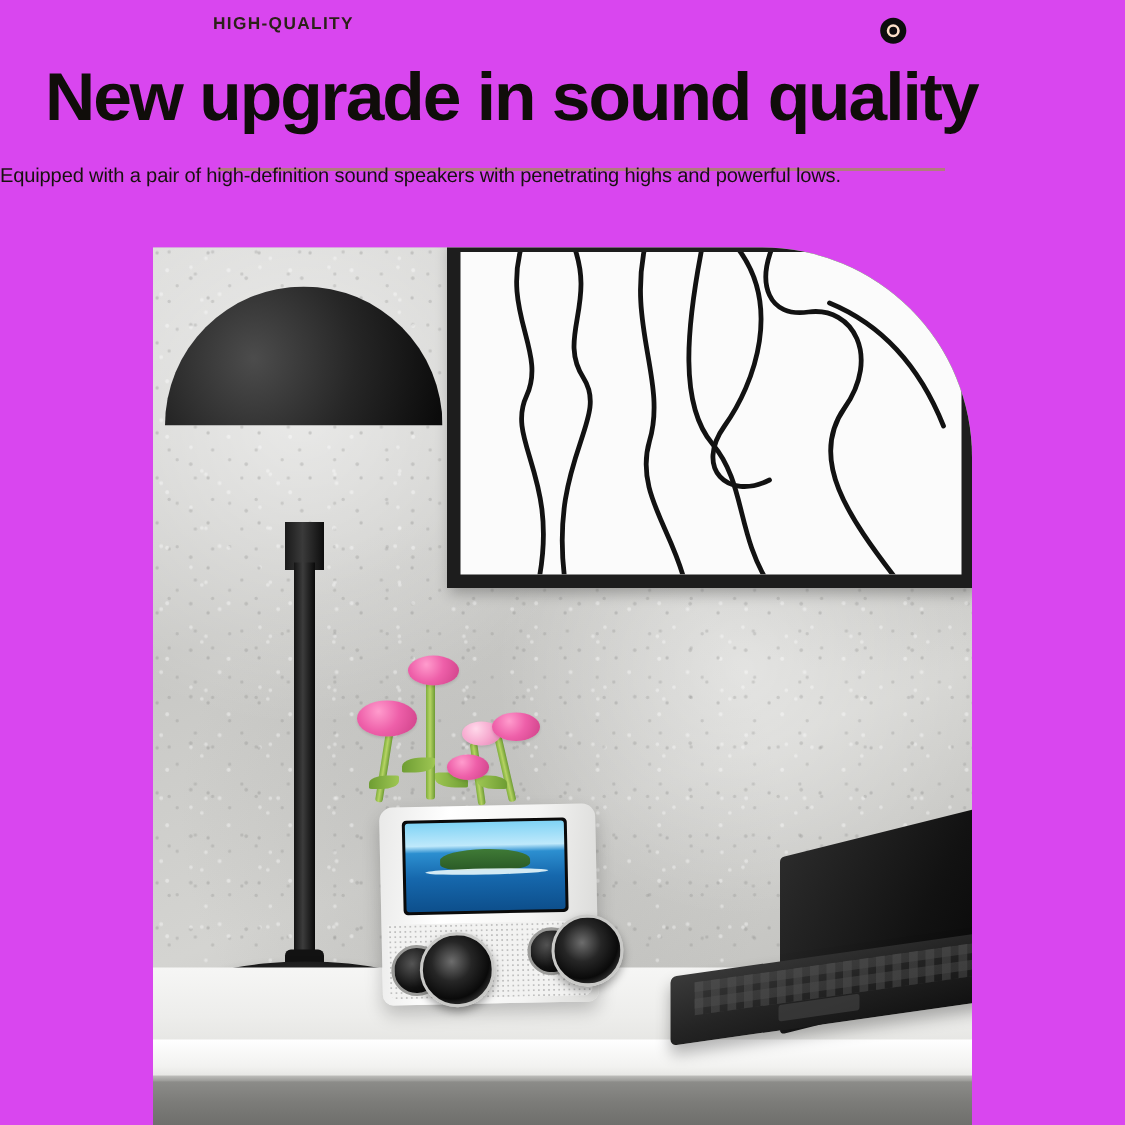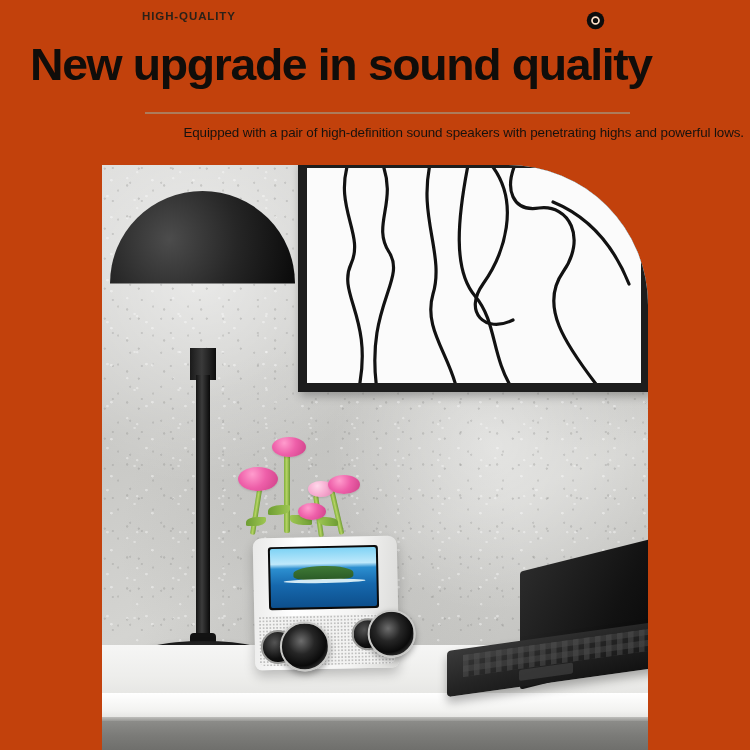--- a/index.html
+++ b/index.html
@@ -9,21 +9,21 @@
   }
   body {
     font-family: "Liberation Sans", sans-serif;
   }
 
   #banner {
     position: relative;
     width: 750px;
     height: 750px;
     overflow: hidden;
-    background: #c2410c;
+    background: #d946ef;
   }
 
   
   .eyebrow {
     position: absolute;
     left: 142px;
     top: 10px;
     font-size: 11.5px;
     letter-spacing: 0.9px;
     font-weight: 600;
@@ -61,23 +61,23 @@
     top: 112px;
     width: 485px;
     height: 1.5px;
     background: #a9866a;
     opacity: 0.85;
   }
 
   .subtitle {
     position: absolute;
     left: 0px;
-    top: 125px;
+    top: 109px;
     width: 744px;
-    text-align: right;
+    text-align: left;
     font-size: 13.4px;
     font-weight: 500;
     letter-spacing: -0.1px;
     color: #17120e;
     white-space: nowrap;
   }
 
   
   .photo-panel {
     position: absolute;

